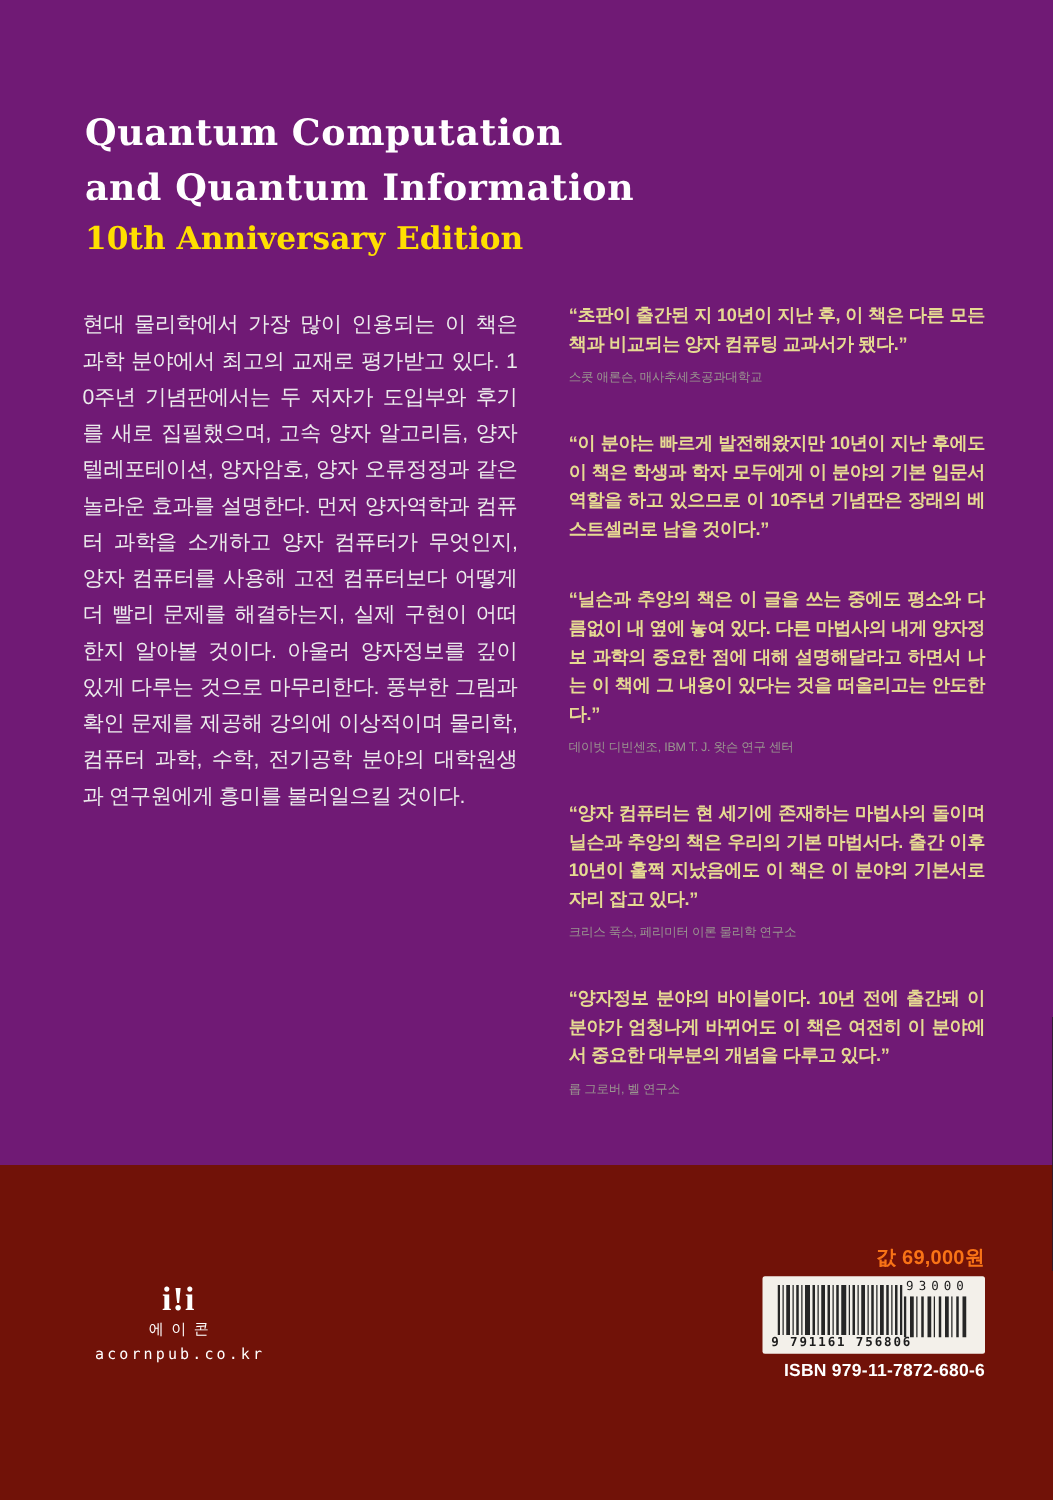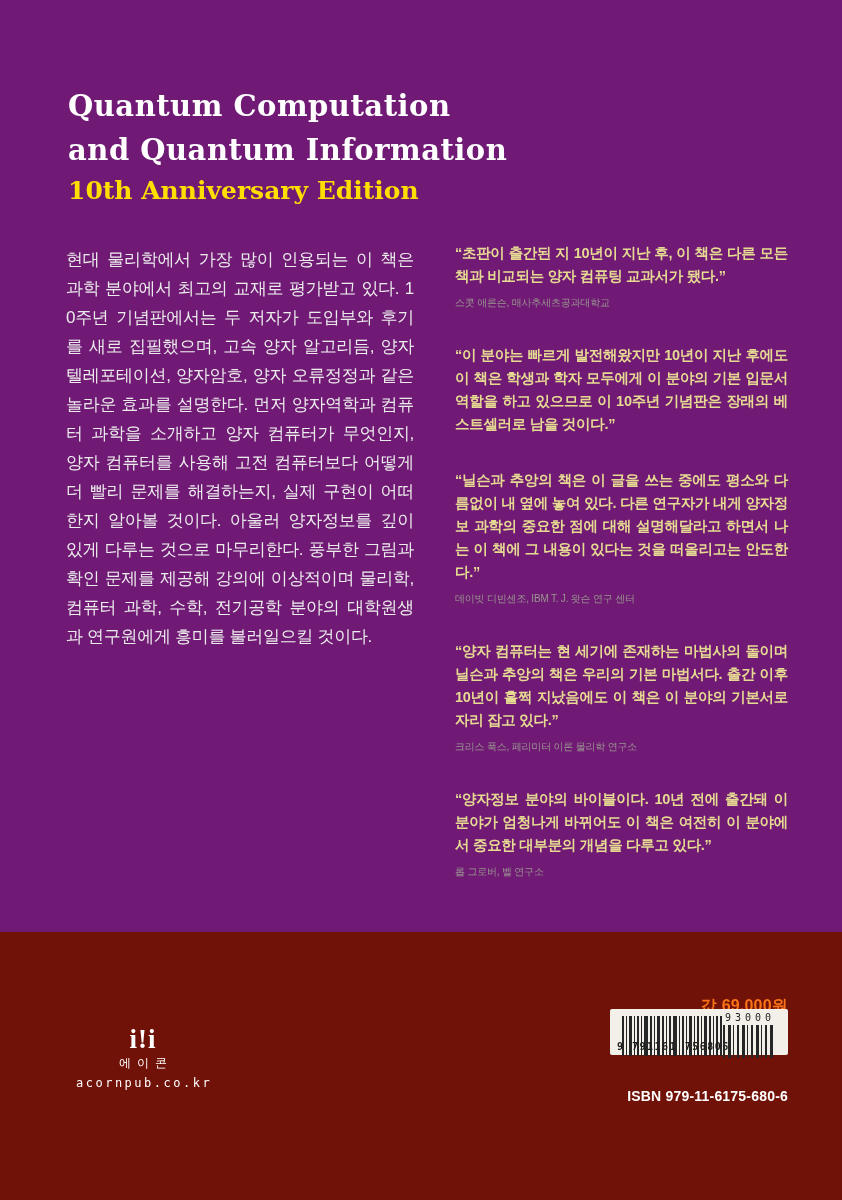--- a/index.html
+++ b/index.html
@@ -53,22 +53,22 @@
   .logo-url {
     font-family:"DejaVu Sans Mono", monospace;
     font-size:12px; line-height:13px; letter-spacing:2.5px; margin-top:7px;
     white-space:nowrap;
   }
   .price-label {
     position:absolute; right:54px; top:64px;
     color:#f97316; font-weight:700; font-size:16px; letter-spacing:0.2px;
   }
   .barcode-box {
-    position:absolute; left:610px; top:77px;
-    width:178px; height:46px;
+    position:absolute; left:610px; top:89px;
+    width:178px; height:62px;
     background:#f3f0ea; border-radius:2px;
   }
   .addon-digits {
     position:absolute; right:13px; top:3px;
     font-family:"DejaVu Sans Mono", monospace;
     font-size:10px; letter-spacing:4px; color:#1c1c1c;
   }
   .main-bars { position:absolute; left:12px; top:7px; }
   .main-digits {
     position:absolute; left:7px; bottom:3px;
@@ -108,21 +108,21 @@
         <div class="quote-block">
           <p class="quote-text">“초판이 출간된 지 10년이 지난 후, 이 책은 다른 모든 책과 비교되는 양자 컴퓨팅 교과서가 됐다.”</p>
           <div class="quote-attr">스콧 애론슨, 매사추세츠공과대학교</div>
         </div>
 
         <div class="quote-block">
           <p class="quote-text">“이 분야는 빠르게 발전해왔지만 10년이 지난 후에도 이 책은 학생과 학자 모두에게 이 분야의 기본 입문서 역할을 하고 있으므로 이 10주년 기념판은 장래의 베스트셀러로 남을 것이다.”</p>
         </div>
 
         <div class="quote-block">
-          <p class="quote-text">“닐슨과 추앙의 책은 이 글을 쓰는 중에도 평소와 다름없이 내 옆에 놓여 있다. 다른 연구자가 내게 양자정보 과학의 중요한 점에 대해 설명해달라고 하면서 나는 이 책에 그 내용이 있다는 것을 떠올리고는 안도한다.”</p>
+          <p class="quote-text">“닐슨과 추앙의 책은 이 글을 쓰는 중에도 평소와 다름없이 내 옆에 놓여 있다. 다른 마법사의 내게 양자정보 과학의 중요한 점에 대해 설명해달라고 하면서 나는 이 책에 그 내용이 있다는 것을 떠올리고는 안도한다.”</p>
           <div class="quote-attr">데이빗 디빈센조, IBM T. J. 왓슨 연구 센터</div>
         </div>
 
         <div class="quote-block">
           <p class="quote-text">“양자 컴퓨터는 현 세기에 존재하는 마법사의 돌이며 닐슨과 추앙의 책은 우리의 기본 마법서다. 출간 이후 10년이 훌쩍 지났음에도 이 책은 이 분야의 기본서로 자리 잡고 있다.”</p>
           <div class="quote-attr">크리스 푹스, 페리미터 이론 물리학 연구소</div>
         </div>
 
         <div class="quote-block">
           <p class="quote-text">“양자정보 분야의 바이블이다. 10년 전에 출간돼 이 분야가 엄청나게 바뀌어도 이 책은 여전히 이 분야에서 중요한 대부분의 개념을 다루고 있다.”</p>
@@ -186,16 +186,16 @@
             <rect x="24" y="0" width="1" height="33"></rect>
           <rect x="28" y="0" width="2" height="33"></rect>
             <rect x="33" y="0" width="3" height="33"></rect>
           <rect x="38" y="0" width="1" height="33"></rect>
             <rect x="42" y="0" width="2" height="33"></rect>
           <rect x="47" y="0" width="3" height="33"></rect>
         </g>
       </svg>
     </div>
 
-    <div class="isbn-label">ISBN 979-11-6175-680-6</div>
+    <div class="isbn-label">ISBN 979-11-7872-680-6</div>
 
   </div>
 </div>
 
 </body></html>

